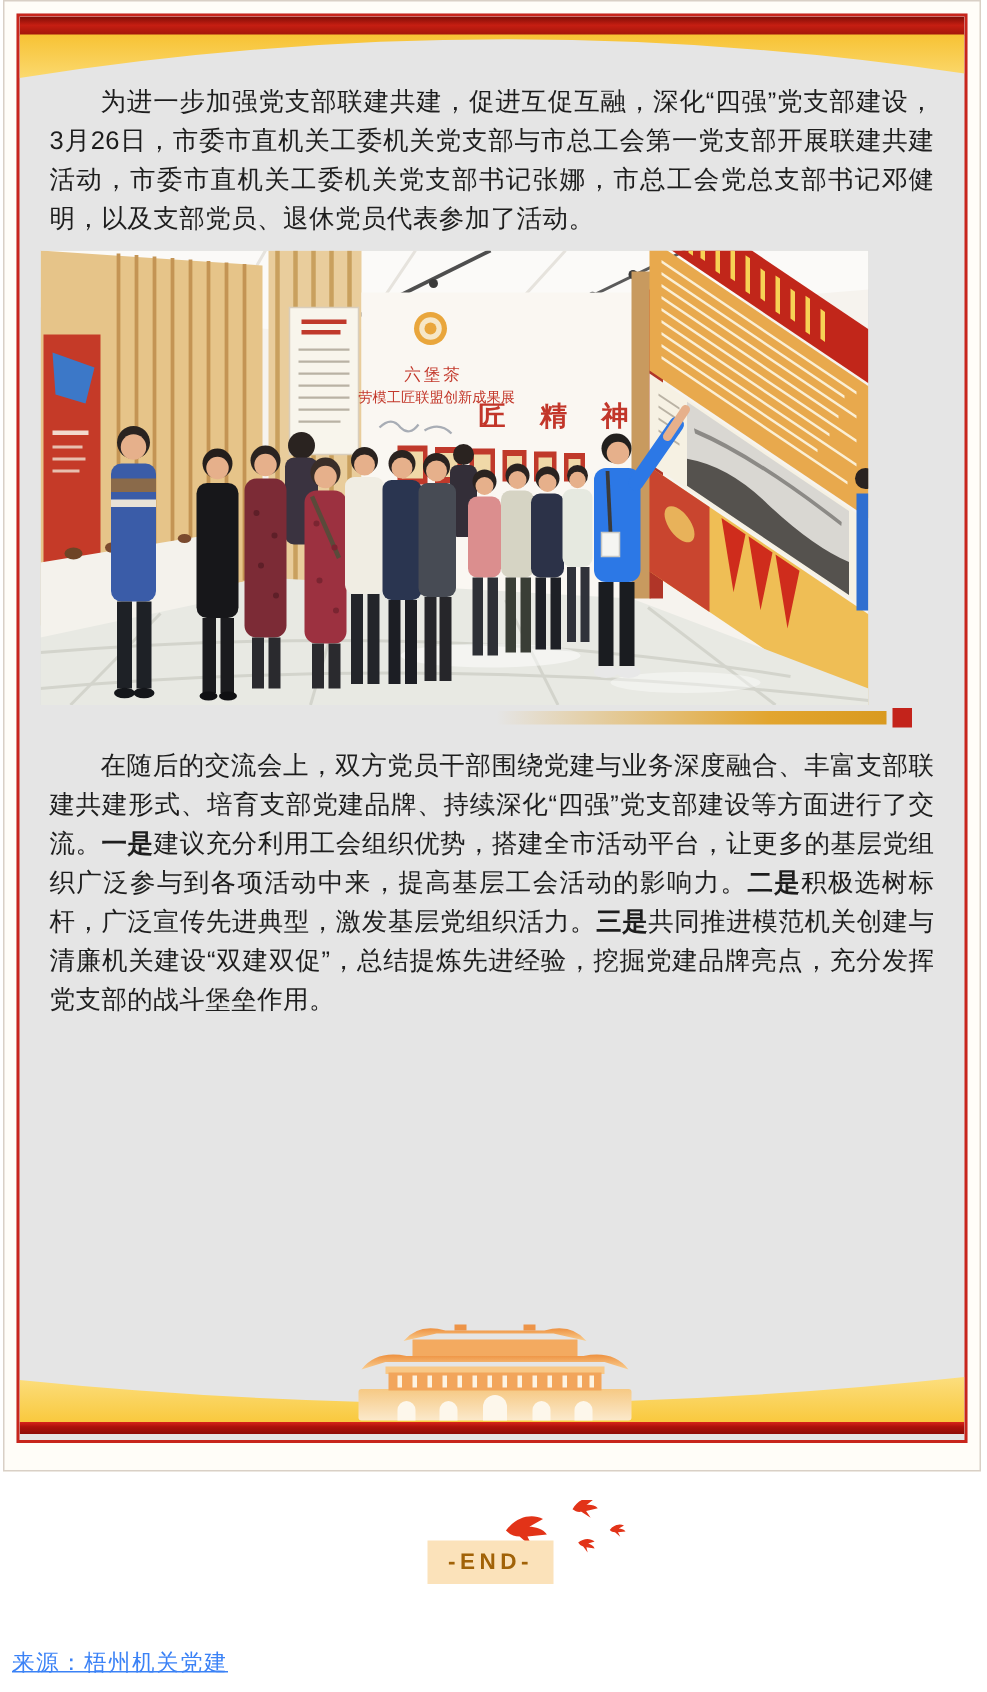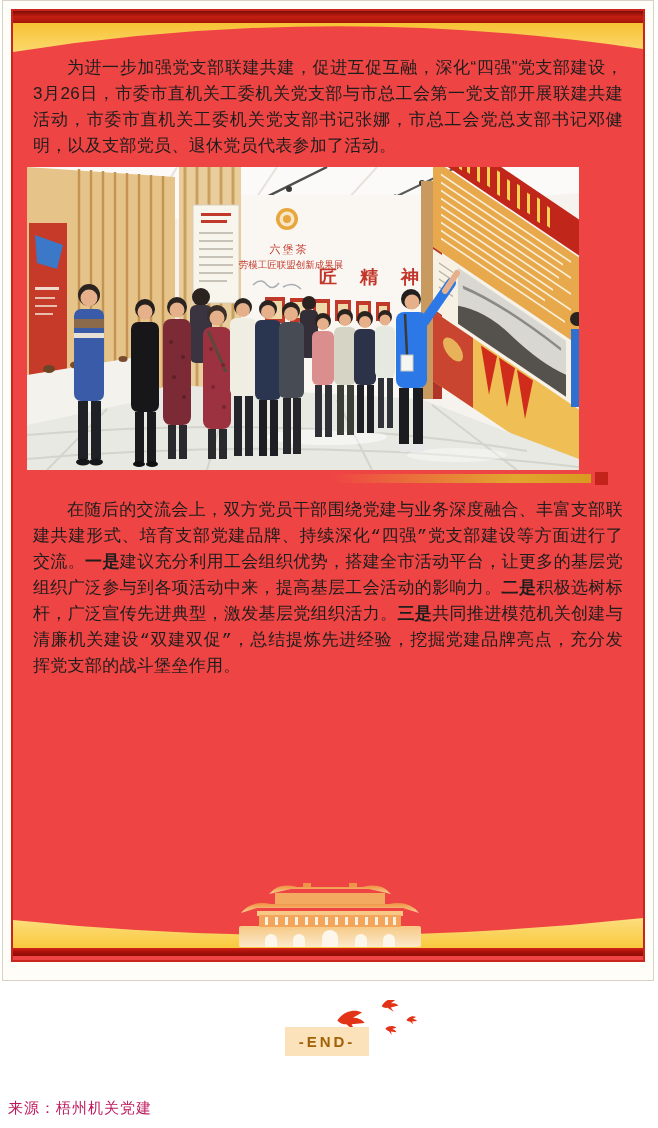--- a/index.html
+++ b/index.html
@@ -6,50 +6,50 @@
   body{
     width:658px;height:1128px;position:relative;background:#ffffff;
     font-family:"Liberation Sans","DejaVu Sans",sans-serif;overflow:hidden;
   }
   .outer-frame{
     position:absolute;left:2px;top:0;width:652px;height:981px;
     background:#FFFDF8;border:1px solid #D9D0C6;box-sizing:border-box;
   }
   .article-card{
     position:absolute;left:8px;top:8px;width:634px;height:953px;
-    border:2px solid #C8251C;background:#ef4444;box-sizing:border-box;overflow:hidden;
+    border:2px solid #C8251C;background:#e5e5e5;box-sizing:border-box;overflow:hidden;
   }
   .top-deco{display:block;width:630px;height:44px;}
   .content{padding:0 20px;}
   .content p{
     margin:0 0 8px 0;font-size:17px;line-height:26px;color:#1d1d1d;
     text-align:justify;text-indent:2em;letter-spacing:0.3px;
   }
-  .content p.p3{margin-top:12px;font-family:Liberation Mono, monospace;}
+  .content p.p3{margin-top:12px;}
   .photo-wrap{
     display:block;margin:6px 0 0 14px;width:552px;height:303px;
     position:relative;background:#ddd;overflow:hidden;
   }
   .photo-wrap svg{display:block;}
   .photo-underline{position:relative;width:630px;height:14px;margin-top:2px;}
   .gold-bar{
     position:absolute;left:318px;top:2px;width:260px;height:9px;
     background:linear-gradient(90deg,rgba(223,163,43,0) 0%, #E2A52F 70%, #D99A20 100%);
   }
   .red-square{position:absolute;left:582px;top:0;width:13px;height:13px;background:#C3231B;}
   .bottom-deco{position:absolute;left:0;bottom:0;width:630px;height:80px;}
   .end-area{position:absolute;left:0;top:998px;width:658px;height:70px;}
   .birds{position:absolute;left:318px;top:2px;}
   .end-badge{
     position:absolute;left:285px;top:29px;width:84px;height:29px;
     background:#FBE2BA;color:#a16207;font-weight:bold;font-size:15px;
     letter-spacing:3px;text-align:center;line-height:29px;
   }
   .source-caption{
-    position:absolute;left:8px;top:1099px;font-size:15px;color:#be185d;letter-spacing:1px;
+    position:absolute;left:8px;top:1099px;font-size:15px;color:#3b82f6;letter-spacing:1px;text-decoration:underline;
   }
 </style>
 </head>
 <body>
 
 <div class="outer-frame">
   <div class="article-card">
 
     <svg class="top-deco" viewBox="0 0 630 44">
       <defs>

